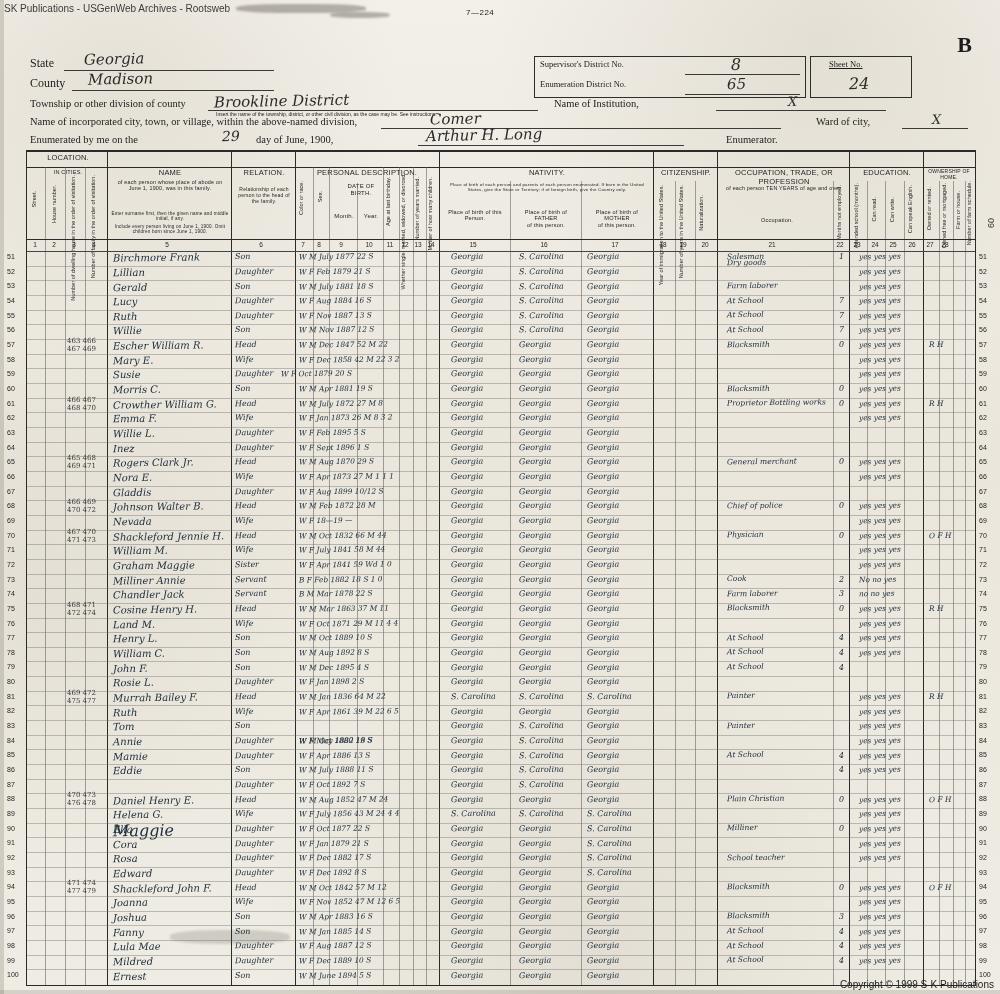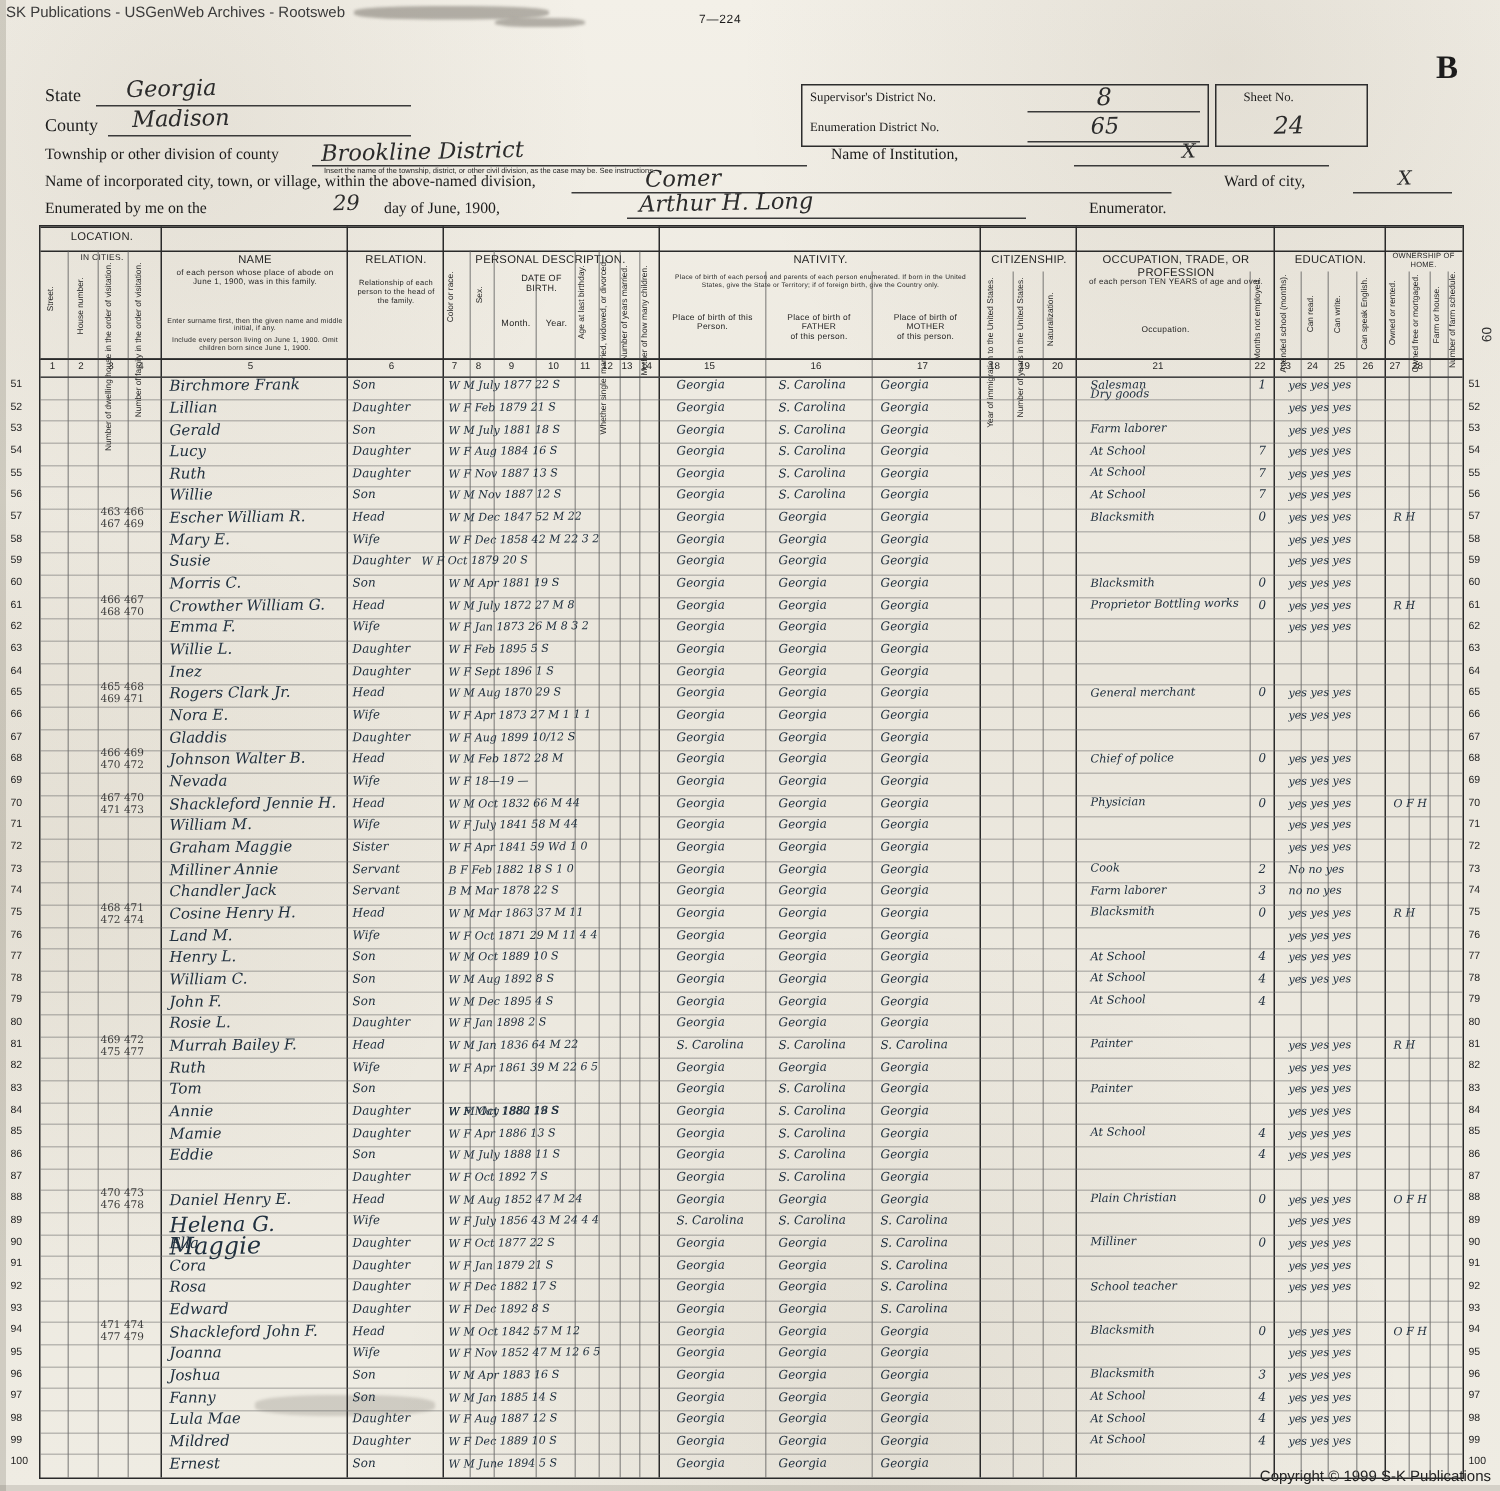--- a/index.html
+++ b/index.html
@@ -80,21 +80,21 @@
     <div class="boxsup">
       <div class="lbl" style="left:5px;top:2px;font-size:8.5px;">Supervisor's District No.</div>
       <div class="ms" style="left:196px;top:-2px;font-size:16px;">8</div>
       <div class="ul" style="left:150px;top:17px;width:115px;"></div>
       <div class="lbl" style="left:5px;top:22px;font-size:8.5px;">Enumeration District No.</div>
       <div class="ms" style="left:192px;top:18px;font-size:15px;">65</div>
       <div class="ul" style="left:150px;top:37px;width:115px;"></div>
     </div>
 
     <div class="boxsheet">
-      <div class="lbl" style="left:18px;top:2px;font-size:8.5px;">Sheet No.</div>
+      <div class="lbl" style="left:18px;top:2px;font-size:8.5px;text-decoration:underline;">Sheet No.</div>
       <div class="ms" style="left:38px;top:17px;font-size:16px;">24</div>
     </div>
 
     <div class="lbl" style="left:4px;top:48px;">State</div>
     <div class="ms" style="left:58px;top:42px;font-size:15px;">Georgia</div>
     <div class="ul" style="left:38px;top:62px;width:210px;"></div>
 
     <div class="lbl" style="left:4px;top:68px;">County</div>
     <div class="ms" style="left:62px;top:62px;font-size:15px;">Madison</div>
     <div class="ul" style="left:46px;top:82px;width:202px;"></div>
@@ -768,21 +768,21 @@
           <div class="hw xs" style="left: 560px; top: 1.2px; font-size: 8px;">Georgia</div>
           <div class="hw xs" style="left: 700px; top: 0.6px; font-size: 7.6px;">Plain Christian</div>
           <div class="hw xs" style="left: 812px; top: 1.2px; font-size: 8px;">0</div>
           <div class="hw xs" style="left: 832px; top: 1.2px; font-size: 7.4px;">yes yes yes</div>
           <div class="hw xs" style="left: 902px; top: 1.2px; font-size: 7.4px;">O F H</div>
         </div>
         <div class="hrow" style="top: 657.08px;"></div>
         <div style="position: absolute; left: 0px; right: 0px; top: 657.08px; height: 14.66px;">
           <div class="rn" style="left: -20px; top: 2px;">89</div>
           <div class="rn" style="left: 952px; top: 2px;">89</div>
-          <div class="hw s" style="left: 86px; top: 1.2px; font-size: 14px;">Helena G.</div>
+          <div class="hw s" style="left: 86px; top: 1.2px; font-size: 10px;">Helena G.</div>
           <div class="hw xs" style="left: 208px; top: 1.2px; font-size: 8px;">Wife</div>
           <div class="hw xs" style="left: 272px; top: 1.2px; font-size: 7.4px;">W F July 1856 43 M 24  4 4</div>
           <div class="hw xs" style="left: 424px; top: 1.2px; font-size: 8px;">S. Carolina</div>
           <div class="hw xs" style="left: 492px; top: 1.2px; font-size: 8px;">S. Carolina</div>
           <div class="hw xs" style="left: 560px; top: 1.2px; font-size: 8px;">S. Carolina</div>
           <div class="hw xs" style="left: 832px; top: 1.2px; font-size: 7.4px;">yes yes yes</div>
         </div>
         <div class="hrow" style="top: 671.74px;"></div>
         <div style="position: absolute; left: 0px; right: 0px; top: 671.74px; height: 14.66px;">
           <div class="rn" style="left: -20px; top: 2px;">90</div>

